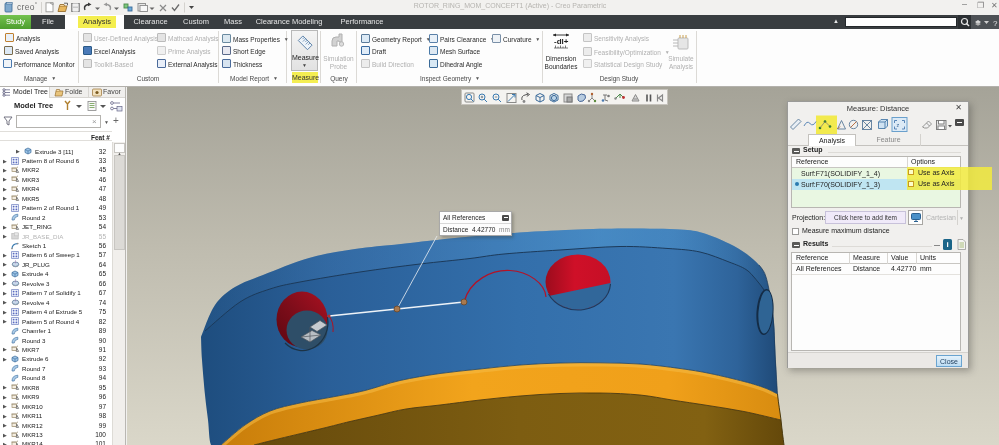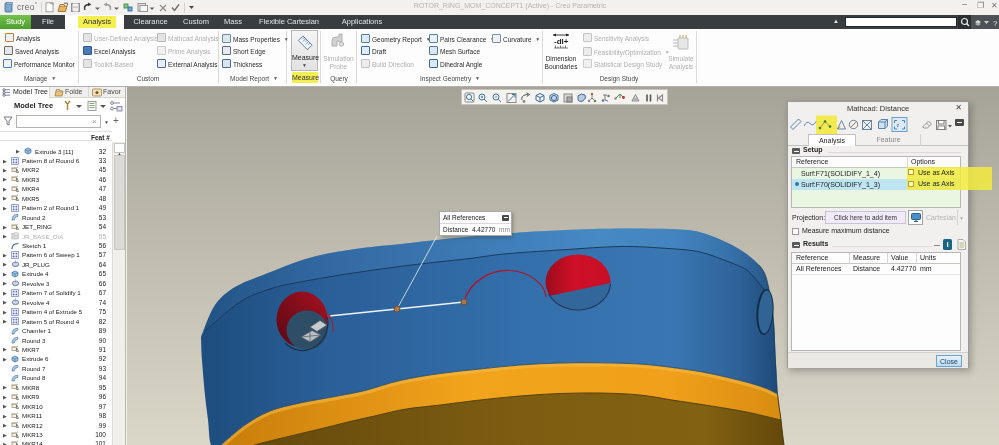--- a/index.html
+++ b/index.html
@@ -68,22 +68,22 @@
 </div>
 
 <div id="tabbar">
  <span class="tab" id="tab-file">Study</span>
  <span class="tab" style="left:31px;width:34px;">File</span>
  <div id="tab-active-bg"></div>
  <div id="tab-analysis-yel">Analysis</div>
  <span class="tab" style="left:128px;width:45px;">Clearance</span>
       <span class="tab" style="left:178px;width:36px;">Custom</span>
       <span class="tab" style="left:218px;width:30px;">Mass</span>
-      <span class="tab" style="left:255px;width:68px;">Flexible Cartesian</span>
-      <span class="tab" style="left:336px;width:52px;">Applications</span>
+      <span class="tab" style="left:255px;width:68px;">Clearance Modeling</span>
+      <span class="tab" style="left:336px;width:52px;">Performance</span>
  <span style="position:absolute;left:833px;top:3px;color:#e8e8e8;font-size:6px;">▲</span>
  <span style="position:absolute;left:845px;top:2px;width:112px;height:10px;background:#fff;border:1px solid #24282b;"></span>
  <span style="position:absolute;left:958px;top:0;width:13px;height:14px;background:#2b2f32;"></span>
  <svg class="abs" style="left:960px;top:2px" width="10" height="10" viewBox="0 0 10 10">
         <circle cx="4.5" cy="4.5" r="3" fill="none" stroke="#e8e8e8" stroke-width="1.2"></circle>
         <path d="M6.5 6.5 L9 9" stroke="#e8e8e8" stroke-width="1.4"></path>
       </svg>
  <span style="position:absolute;left:971px;top:0;width:28px;height:14px;background:#4d5155;"></span>
  <svg class="abs" style="left:974px;top:3px" width="24" height="9" viewBox="0 0 24 9">
         <path d="M1 4 L4 2 L7 4 L4 6 Z" fill="#d8d8d8"></path>
@@ -713,21 +713,21 @@
 
 <div style="position:absolute;left:439px;top:211px;width:73px;height:25px;background:#fdfdfd;border:1px solid #a8a8a8;box-shadow:1.5px 2px 3px rgba(60,60,50,0.35);font-size:6.5px;color:#222;">
  <div style="position:relative;height:12px;border-bottom:1px solid #d8d8d8;line-height:12px;padding-left:3px;">All References
   <span style="position:absolute;right:2px;top:2.5px;width:7px;height:6px;background:#4a4a4a;border-radius:1px;"></span>
   <span style="position:absolute;right:3.5px;top:5px;width:4px;height:1px;background:#fff;"></span>
  </div>
  <div style="height:12px;line-height:12px;padding-left:3px;">Distance&nbsp; 4.42770&nbsp; <span style="color:#888;">mm</span></div>
 </div>
 
 <div id="dlg" style="position:absolute;left:787px;top:101px;width:182px;height:267px;background:#f1f0ee;border:1px solid #9a9a98;box-shadow:2px 3px 7px rgba(50,50,45,0.35);font-size:7px;color:#222;">
- <div style="position:absolute;left:0;top:0;width:100%;height:13px;text-align:center;font-size:7.5px;line-height:13px;color:#333;">Mathcad: Distance</div>
+ <div style="position:absolute;left:0;top:0;width:100%;height:13px;text-align:center;font-size:7.5px;line-height:13px;color:#333;">Measure: Distance</div>
  <span style="position:absolute;right:6px;top:1px;font-size:8px;color:#444;">✕</span>
  <svg style="position:absolute;left:0;top:13px" width="180" height="19" viewBox="0 0 180 19">
   <rect x="28" y="0.5" width="21" height="18.5" fill="#f2ea4e"></rect>
   <rect x="104" y="2.5" width="15" height="14" fill="#dceaf6" stroke="#6aa0cc" stroke-width="1"></rect>
   <g fill="none" stroke="#4a5a68" stroke-width="0.9">
    <g transform="translate(2,3)">
             <path d="M0.5 11.5 L8.5 3.5 L11 6 L3 14 Z" fill="#e8eef4" stroke="#5a7a9a" transform="translate(0,-2.5)"></path>
           </g>
    <path d="M16 11 Q19 5 22 8.5 Q25 12 28 6.5" stroke="#4a7ab0"></path>
    <g transform="translate(30,4)">

